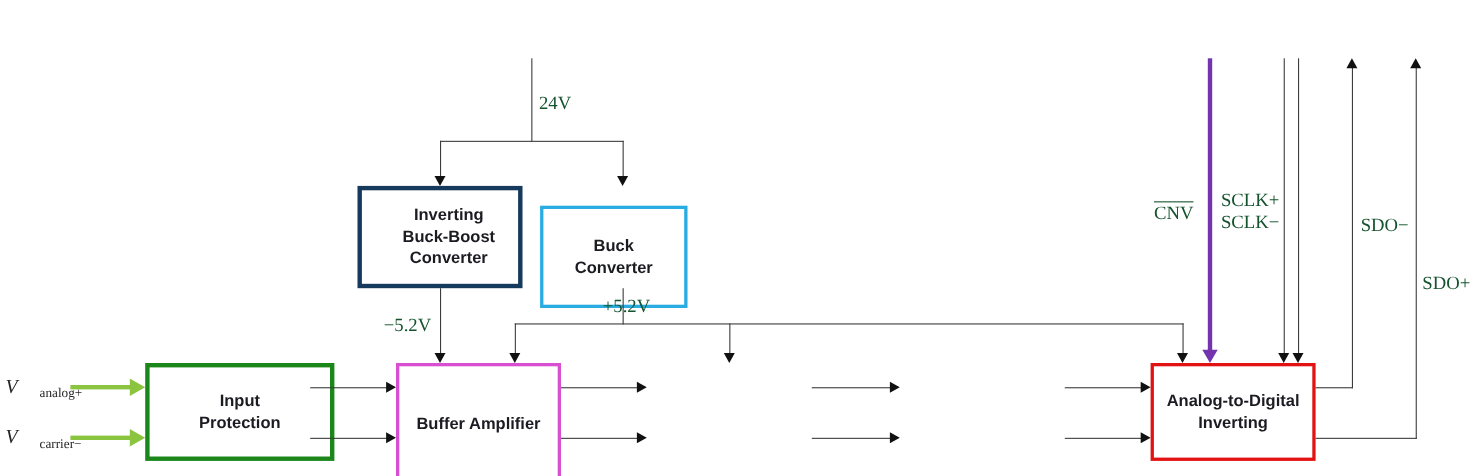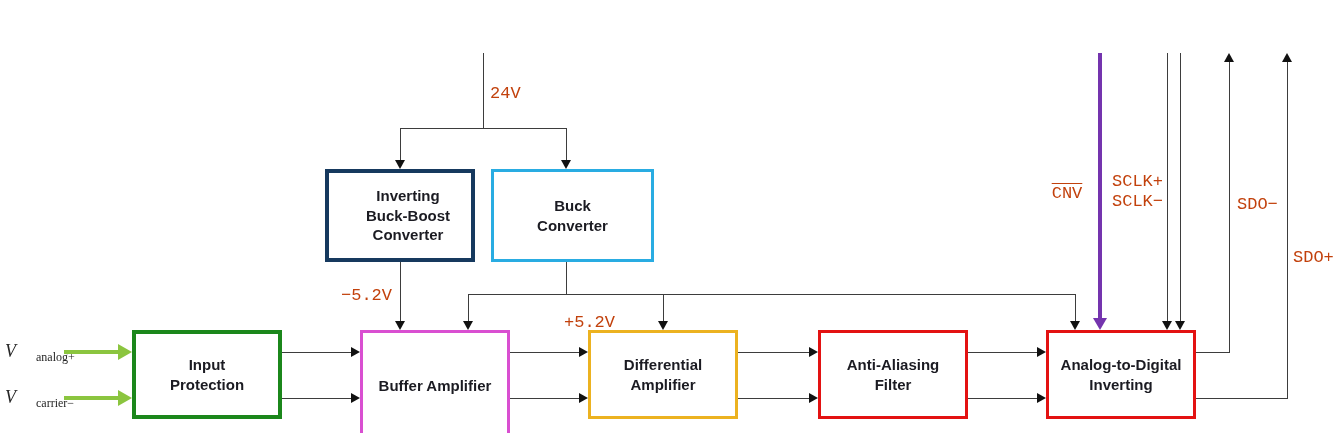--- a/index.html
+++ b/index.html
@@ -8,39 +8,39 @@
   
   .carrier{position:absolute;left:248px;top:10px;width:1077px;height:43px;
            background:#bfbfbf;border:1px solid #9b9b9b;box-sizing:border-box;
            display:flex;align-items:center;justify-content:center;}
   .carrier-title{font-size:15px;font-weight:bold;color:#8c8c8c;letter-spacing:.3px;}
   
   .block{position:absolute;box-sizing:border-box;background:#ffffff;border:3px solid #000;
          display:flex;align-items:center;justify-content:center;text-align:center;}
   .block-label{font-size:15px;font-weight:bold;color:#1b1b22;line-height:1.3;white-space:pre-line;}
   .b-ibb{left:325px;top:169px;width:150px;height:93px;border-color:#16395e;border-width:4px;padding-left:16px;}
-  .b-buck{left:491px;top:169px;width:163px;height:93px;border-color:#29ace2;}
-  .b-ip{left:132px;top:330px;width:150px;height:89px;border-color:#1b871b;border-width:4px;}
+  .b-buck{left:491px;top:187px;width:134px;height:93px;border-color:#29ace2;}
+  .b-ip{left:132px;top:330px;width:172px;height:89px;border-color:#1b871b;border-width:4px;}
   .b-buf{left:360px;top:330px;width:150px;height:112px;border-color:#d94fd1;text-align:center;}
   .b-diff{left:588px;top:330px;width:150px;height:89px;border-color:#ecb220;}
   .b-aaf{left:818px;top:330px;width:150px;height:89px;border-color:#e31212;}
   .b-adc{left:1046px;top:330px;width:150px;height:89px;border-color:#e31212;}
   
   .wire{position:absolute;background:#3d3d3d;}
   .wire-green{position:absolute;background:#8bc53f;}
   .wire-purple{position:absolute;background:#7434ae;}
   
   .ah{position:absolute;width:0;height:0;}
   .ah-down{border-left:5px solid transparent;border-right:5px solid transparent;border-top:9px solid #111;}
   .ah-up{border-left:5px solid transparent;border-right:5px solid transparent;border-bottom:9px solid #111;}
   .ah-right{border-top:5px solid transparent;border-bottom:5px solid transparent;border-left:9px solid #111;}
   .ah-down-purple{border-left:7px solid transparent;border-right:7px solid transparent;border-top:12px solid #7434ae;}
   .ah-right-green{border-top:8px solid transparent;border-bottom:8px solid transparent;border-left:14px solid #8bc53f;}
   
-  .plabel{position:absolute;font-family:Liberation Mono, monospace;font-size:17px;color:#c2410c;white-space:nowrap;}
+  .plabel{position:absolute;font-family:Liberation Serif, serif;font-size:17px;color:#14532d;white-space:nowrap;}
   .r{text-align:right;}
   .overline{text-decoration:overline;text-align:center;}
   .vin{position:absolute;font-family:"Liberation Serif",serif;font-size:18px;color:#262626;white-space:nowrap;}
   .vin .sym{font-style:italic;}
   .vin .sub{font-size:12px;vertical-align:-4px;margin-left:20px;}
 </style>
 </head>
 <body>
 
 <div id="canvas">
@@ -62,21 +62,21 @@
   <div class="block b-buck">
     <span class="block-label">Buck
 Converter</span>
   </div>
 
   <div class="wire" style="left:400px;top:262px;width:1px;height:60px;"></div>
   <div class="ah ah-down" style="left:395px;top:321px;"></div>
   <div class="plabel r" style="left:336px;top:286px;width:56px;">−5.2V</div>
 
   <div class="wire" style="left:566px;top:262px;width:1px;height:33px;"></div>
-  <div class="plabel" style="left:564px;top:269px;margin-top:44px;">+5.2V</div>
+  <div class="plabel" style="left:548px;top:269px;">+5.2V</div>
   <div class="wire" style="left:468px;top:294px;width:608px;height:1px;"></div>
   <div class="wire" style="left:468px;top:294px;width:1px;height:28px;"></div>
   <div class="ah ah-down" style="left:463px;top:321px;"></div>
   <div class="wire" style="left:663px;top:294px;width:1px;height:28px;"></div>
   <div class="ah ah-down" style="left:658px;top:321px;"></div>
   <div class="wire" style="left:1075px;top:294px;width:1px;height:28px;"></div>
   <div class="ah ah-down" style="left:1070px;top:321px;"></div>
 
   <div class="vin" style="left:5px;top:341px;">
     <span class="sym">V</span><span class="sub">analog+</span>
@@ -88,28 +88,20 @@
   <div class="ah ah-right-green" style="left:118px;top:344px;"></div>
   <div class="wire-green" style="left:64px;top:396px;width:55px;height:4px;"></div>
   <div class="ah ah-right-green" style="left:118px;top:390px;"></div>
 
   <div class="block b-ip">
     <span class="block-label">Input
 Protection</span>
   </div>
   <div class="block b-buf">
     <span class="block-label">Buffer Amplifier</span>
-  </div>
-  <div class="block b-diff">
-    <span class="block-label">Differential
-Amplifier</span>
-  </div>
-  <div class="block b-aaf">
-    <span class="block-label">Anti-Aliasing
-Filter</span>
   </div>
   <div class="block b-adc">
     <span class="block-label">Analog-to-Digital
 Inverting</span>
   </div>
 
   <div class="wire" style="left:282px;top:352px;width:70px;height:1px;"></div>
   <div class="ah ah-right" style="left:351px;top:347px;"></div>
   <div class="wire" style="left:282px;top:398px;width:70px;height:1px;"></div>
   <div class="ah ah-right" style="left:351px;top:393px;"></div>

